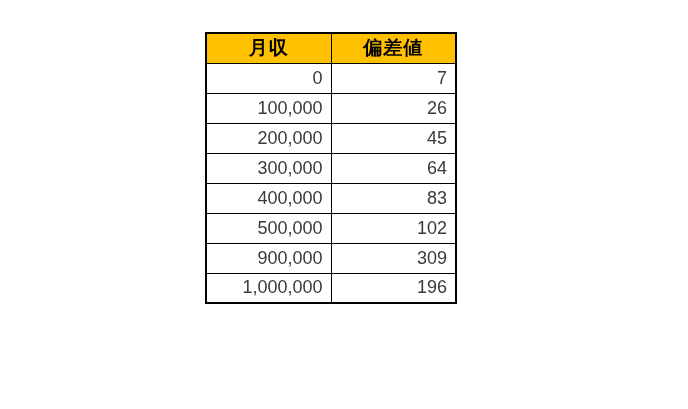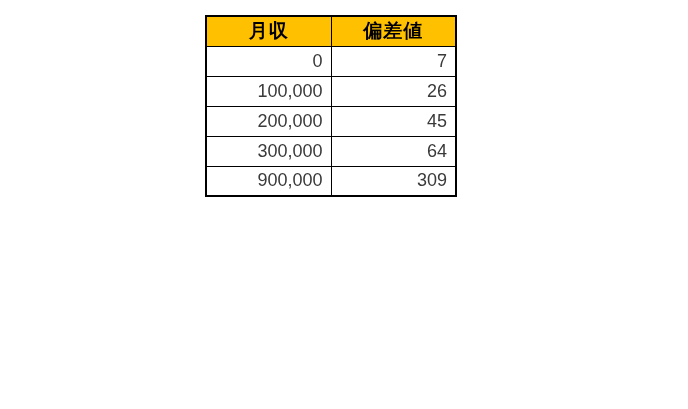--- a/index.html
+++ b/index.html
@@ -19,20 +19,21 @@
   }
   .table-wrap {
     position: absolute;
     left: 205px;
     top: 15px;
   }
   table.data-table {
     border-collapse: collapse;
     border: 2px solid var(--border);
     table-layout: fixed;
+    margin-top: 17px;
   }
   table.data-table th,
   table.data-table td {
     border: 1.5px solid var(--border);
     width: 125px;
     height: 30px;
     vertical-align: middle;
   }
   table.data-table th {
     background: var(--header_bg);
@@ -72,18 +73,30 @@
         </tr>
         <tr>
           <td>200,000</td>
           <td>45</td>
         </tr>
         <tr>
           <td>300,000</td>
           <td>64</td>
         </tr>
         <tr>
+          <td>400,000</td>
+          <td>83</td>
+        </tr>
+        <tr>
+          <td>500,000</td>
+          <td>102</td>
+        </tr>
+        <tr>
           <td>900,000</td>
           <td>309</td>
+        </tr>
+        <tr>
+          <td>1,000,000</td>
+          <td>196</td>
         </tr>
       </tbody>
   </table>
 </div>
 
 </body></html>

